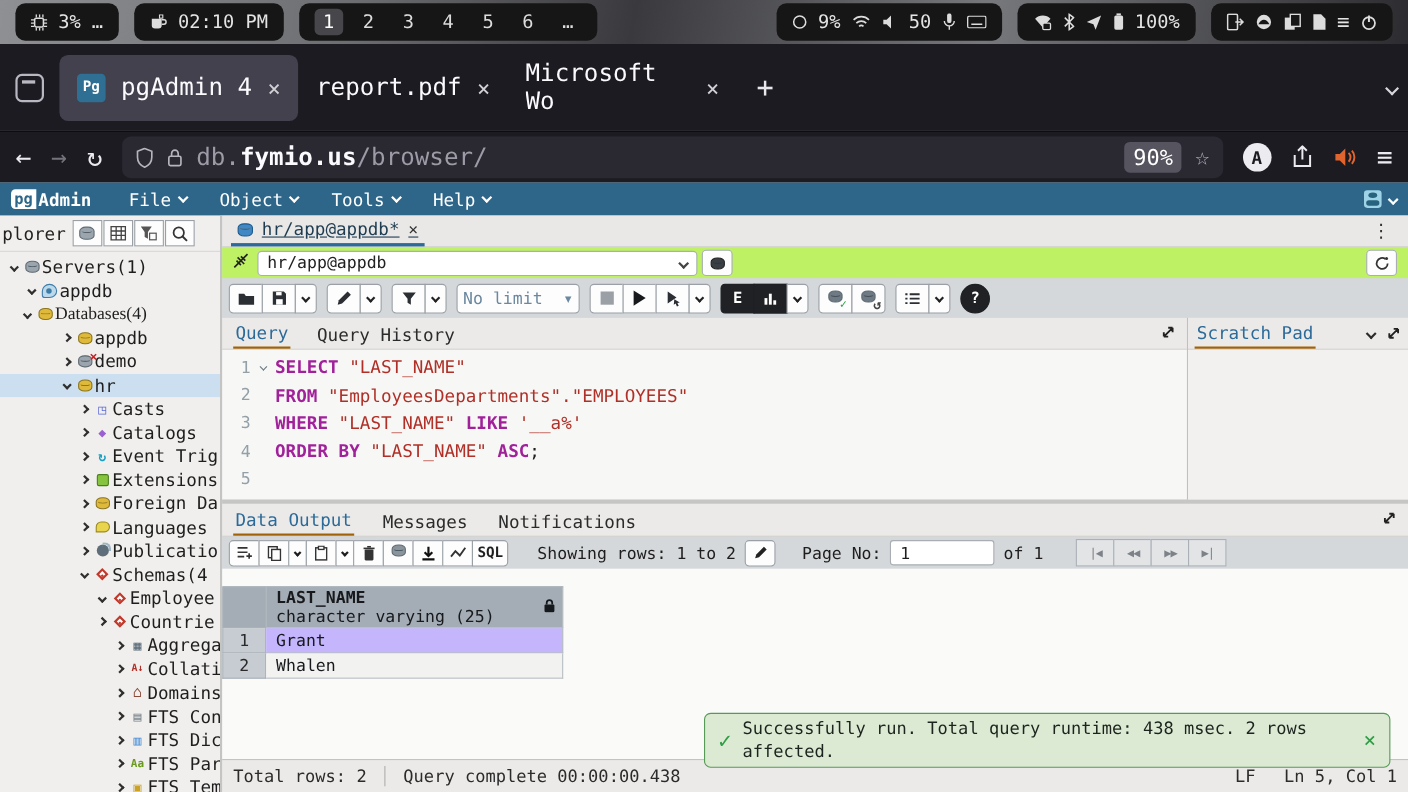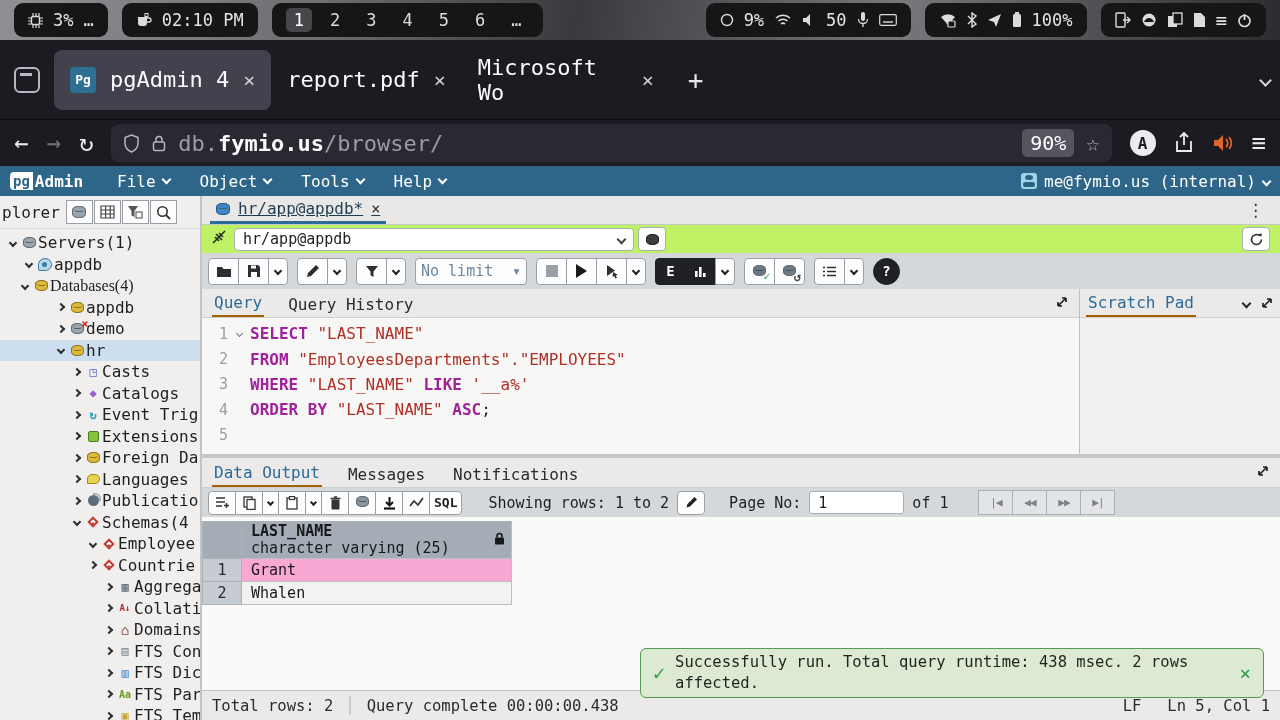--- a/index.html
+++ b/index.html
@@ -176,32 +176,32 @@
   .ob .chev { width:5px; height:5px; }
   #showing-rows { margin-left:18px; }
   #page-input { width:95px; height:23px; background:#fff; border:1px solid #a8aeb3; border-radius:3px; padding:0 8px;
     display:flex; align-items:center; }
   .pgn { height:25px; width:35px; background:#e2e4e6; border:1px solid #aab0b5; color:#7d8288; font-size:11px;
     display:flex; align-items:center; justify-content:center; letter-spacing:-1px; }
   .pgn + .pgn { margin-left:-1px; }
 
   
   #grid-area { flex:1; background:#fafaf8; position:relative; overflow:hidden; }
-  #dgrid { position:absolute; left:0; top:4px; }
+  #dgrid { position:absolute; left:0; top:16px; }
   .grow { display:flex; }
   .gnum { width:40px; background:#c6ccd1; border:1px solid #aab2b8; border-top:none; display:flex; align-items:center;
     justify-content:center; font-size:15px; color:#2a2a2a; }
   .gnum.h { background:#a4adb5; border-top:1px solid #aab2b8; }
   .gcell { width:270px; border:1px solid #b9bfc4; border-left:none; border-top:none; padding:0 9px; font-size:15px;
     color:#17191c; display:flex; align-items:center; }
   .ghead { background:#a4adb5; border-top:1px solid #aab2b8; flex-direction:column; align-items:flex-start;
     justify-content:center; line-height:17px; position:relative; }
   .ghead .cname { font-weight:bold; }
   .ghead .lock { position:absolute; right:6px; top:10px; }
-  .grow .gcell.r1 { background:#f9a8d4; height:23px; }
+  .grow .gcell.r1 { background:#c4b5fd; height:23px; }
   .grow .gcell.r2 { background:#f2f2f0; height:23px; }
 
   
   #toast { position:absolute; right:16px; bottom:22px; width:624px; height:50px; background:#dcead4;
     border:1px solid #569a56; border-radius:6px; display:flex; align-items:center; padding:0 12px; gap:10px; z-index:30; }
   #toast .msg { font-size:15.5px; color:#1d241d; line-height:21px; }
   #toast .check { color:#2e9e44; font-size:20px; font-weight:bold; }
   #toast .close { color:#2e9e44; font-size:19px; margin-left:2px; }
 
   
@@ -365,21 +365,20 @@
     <span class="menu-item">
         <span>Tools</span>
         <span class="chev"></span>
       </span>
     <span class="menu-item">
         <span>Help</span>
         <span class="chev"></span>
       </span>
     <span id="user-menu">
       <span class="user-ico"></span>
-      <span>me@fymio.us (internal)</span>
       <span class="chev"></span>
     </span>
   </div>
 
   <div id="main">
 
     <div id="sidebar">
       <div id="sidebar-header">
         <span class="hlabel">plorer</span>
         <span class="sbtn">

